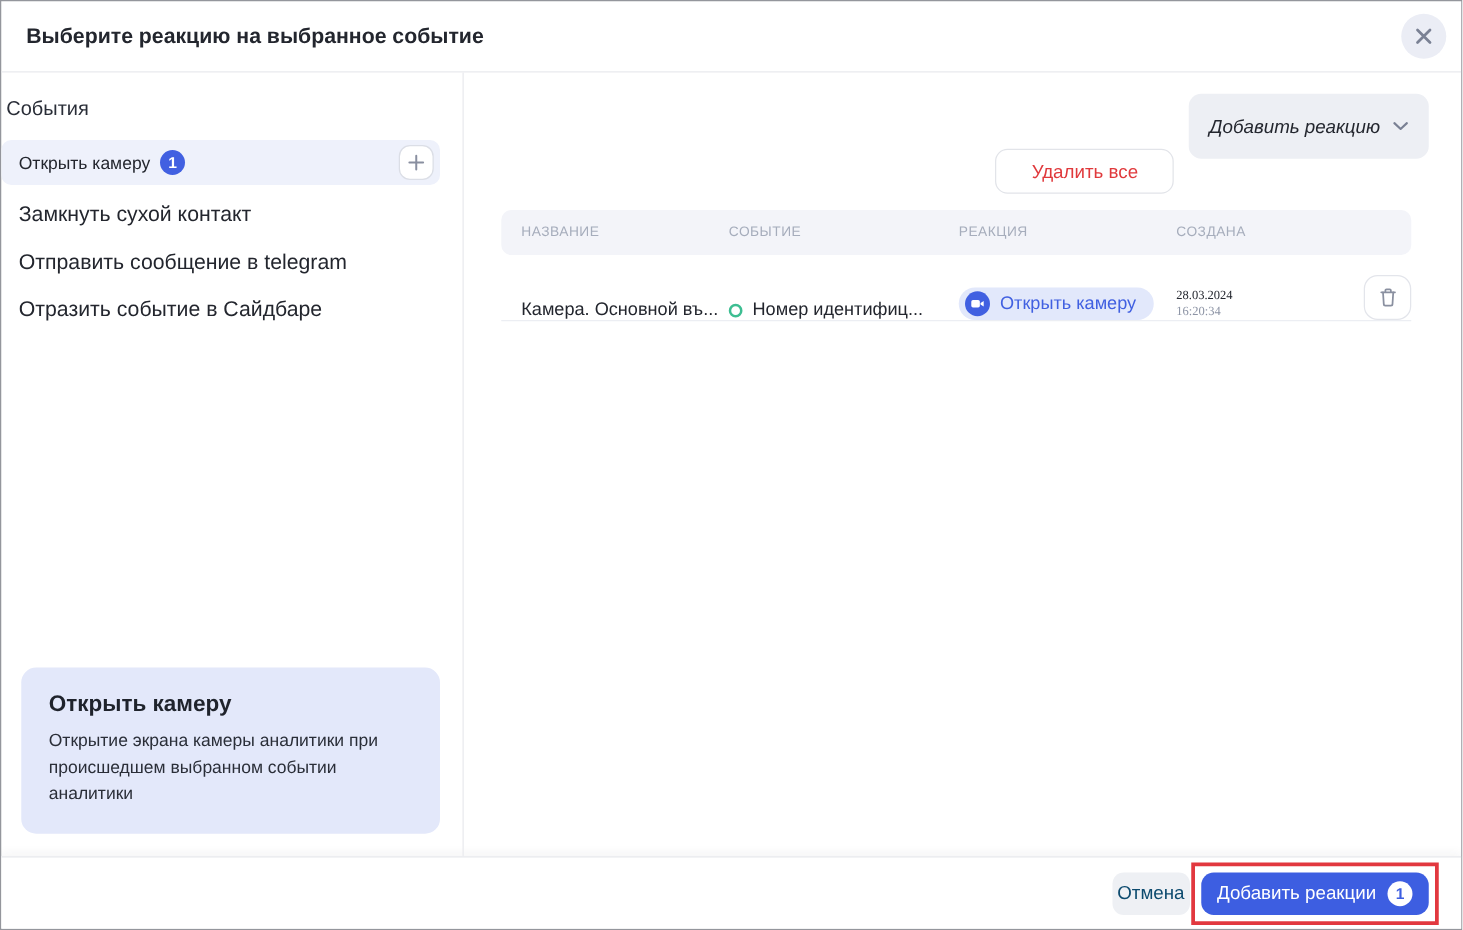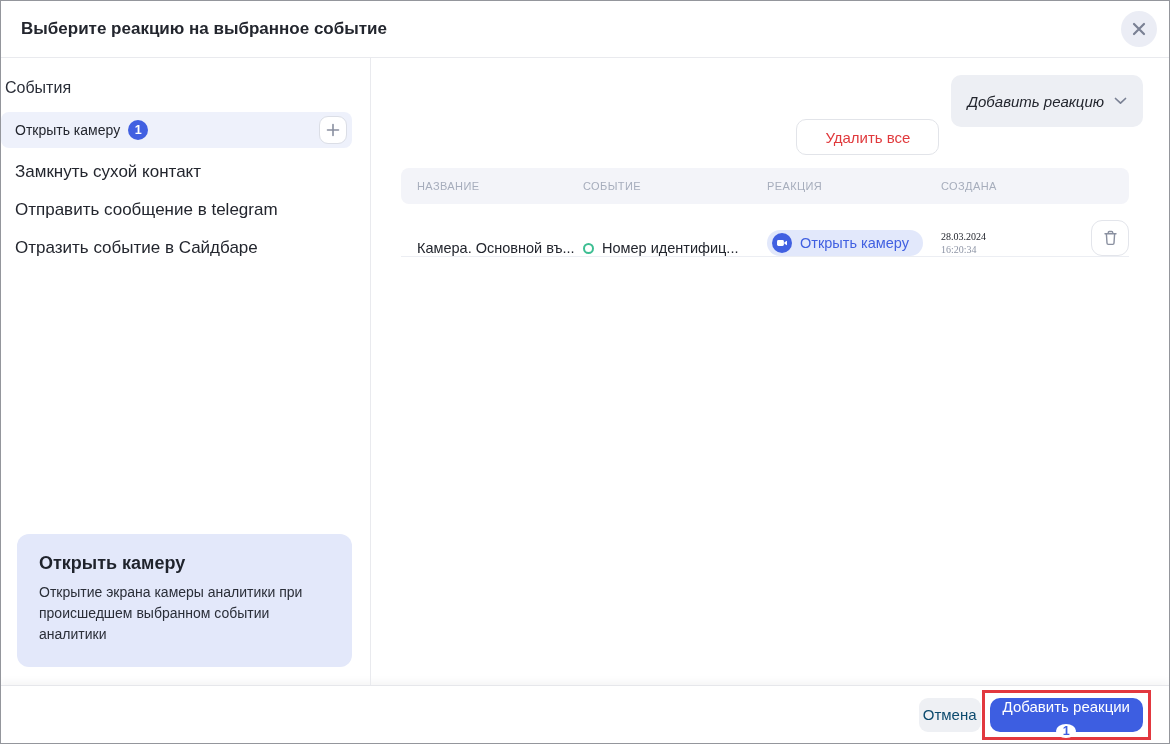--- a/index.html
+++ b/index.html
@@ -174,21 +174,21 @@
   .highlight-annotation {
     border: 3px solid #E2383F;
     padding: 5px;
     display: flex;
   }
   .btn-submit {
     height: 34px; padding: 0 13px;
     background: #3D5EE1;
     border: none; border-radius: 10px;
     color: #fff;
-    display: inline-flex; align-items: center; gap: 9px; flex-direction: column;
+    display: inline-flex; align-items: center; gap: 9px;
   }
   .submit-badge {
     width: 20px; height: 20px; border-radius: 50%;
     background: #fff; color: #3D5EE1;
     font-size: 12.5px; font-weight: bold;
     display: inline-flex; align-items: center; justify-content: center;
   }
 </style>
 </head>
 <body>

